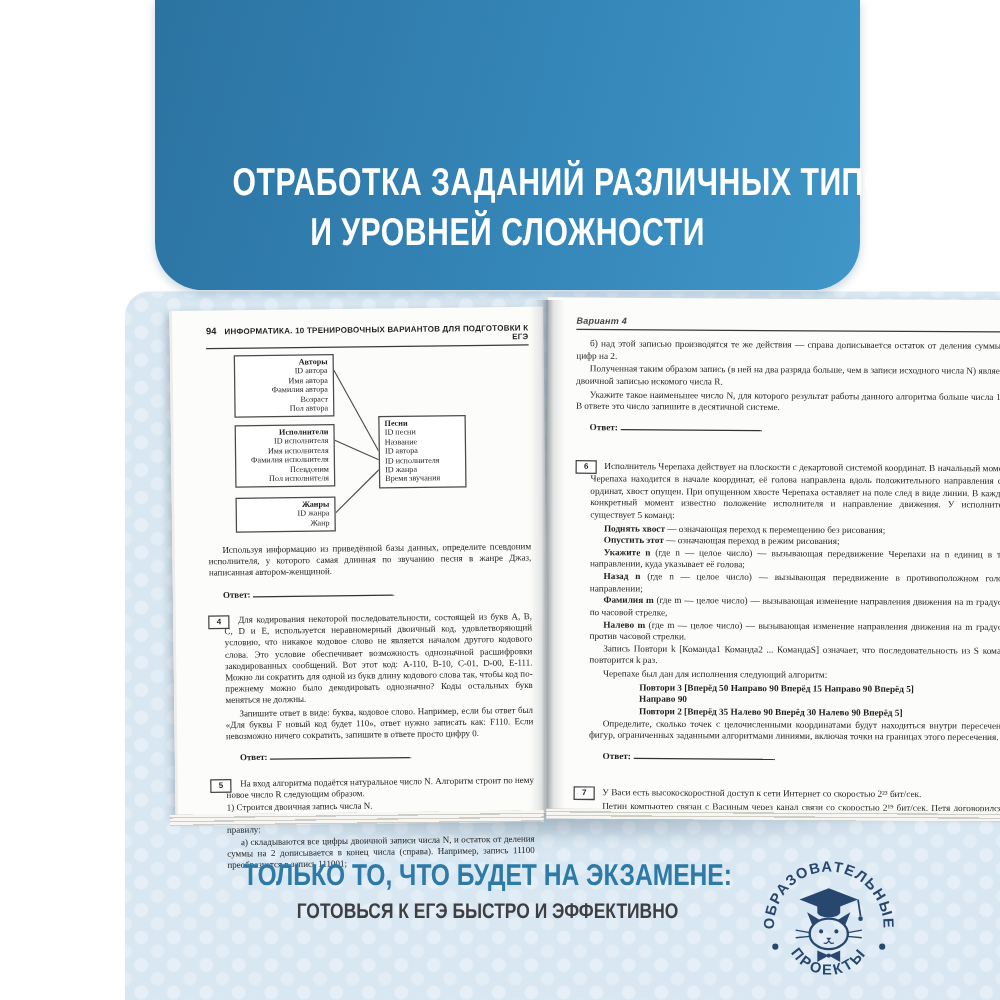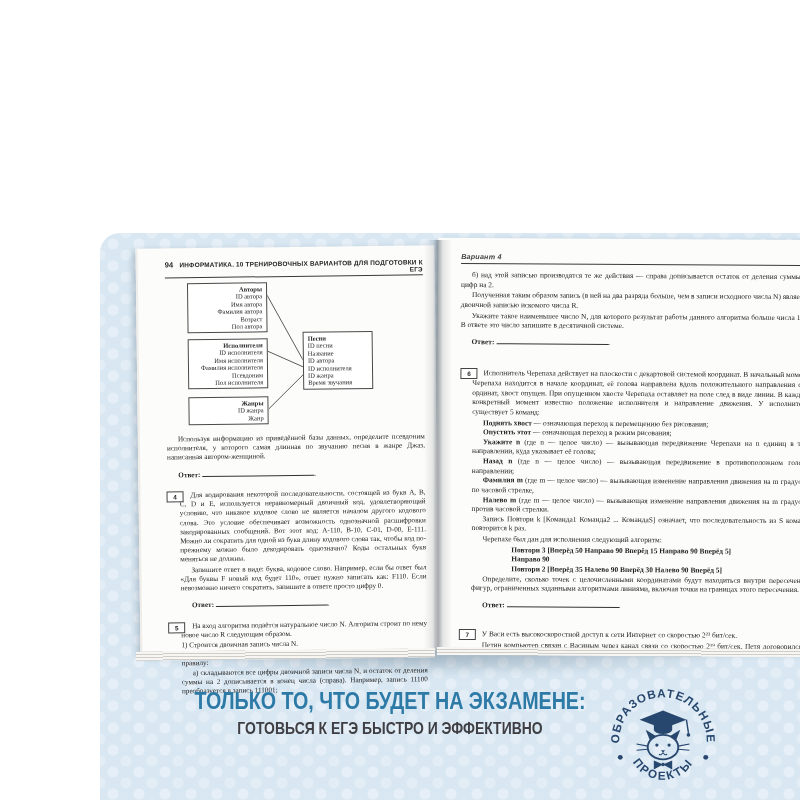--- a/index.html
+++ b/index.html
@@ -84,20 +84,26 @@
   
   .logo{position:absolute;left:606px;top:682px;width:114px;height:114px;}
 </style>
 </head>
 <body>
 
 <div class="canvas">
 
   <div class="blue-panel"></div>
 
+  <div class="banner">
+    <div class="banner-text">
+      <div class="banner-line">ОТРАБОТКА ЗАДАНИЙ РАЗЛИЧНЫХ ТИПОВ</div>
+      <div class="banner-line">И УРОВНЕЙ СЛОЖНОСТИ</div>
+    </div>
+  </div>
 
   <div class="book-shadow"></div>
 
   <div class="page page-left">
     <div class="page-head">
       <span class="page-num">94</span>
       <span class="run-head">ИНФОРМАТИКА. 10 ТРЕНИРОВОЧНЫХ ВАРИАНТОВ ДЛЯ ПОДГОТОВКИ К ЕГЭ</span>
     </div>
 
     <div class="diagram">

